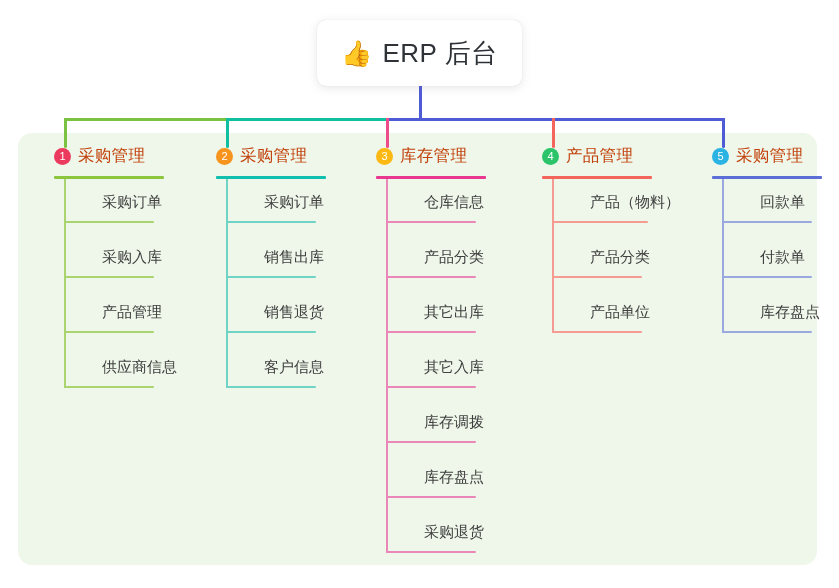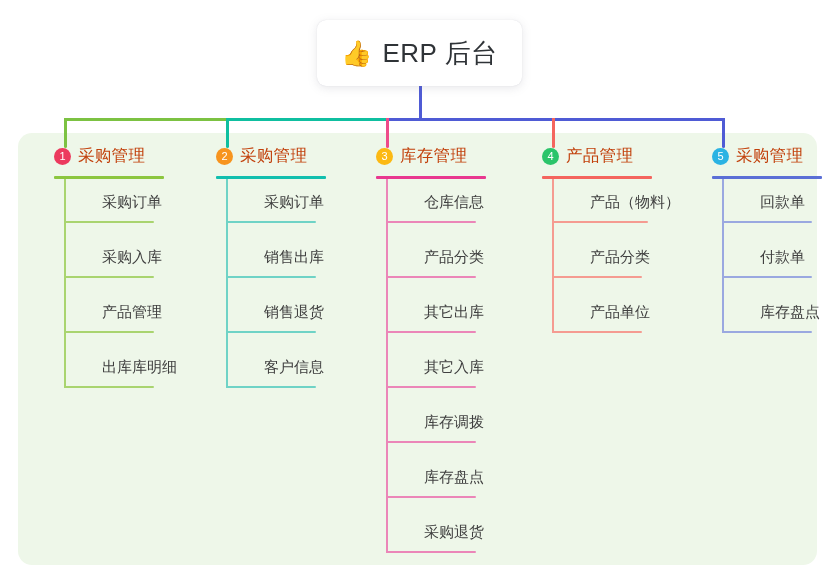--- a/index.html
+++ b/index.html
@@ -174,21 +174,21 @@
           </div>
           <div class="item" style="top: 55px;">
             <span class="item-label">采购入库</span>
             <div class="item-rule" style="background: rgb(169, 212, 111); width: 90px;"></div>
           </div>
           <div class="item" style="top: 110px;">
             <span class="item-label">产品管理</span>
             <div class="item-rule" style="background: rgb(169, 212, 111); width: 90px;"></div>
           </div>
           <div class="item" style="top: 165px;">
-            <span class="item-label">出库库明细</span>
+            <span class="item-label">供应商信息</span>
             <div class="item-rule" style="background: rgb(169, 212, 111); width: 90px;"></div>
           </div>
         </div>
       </div>
       <div class="column" style="left: 198px;">
         <div class="col-head">
           <span class="badge" style="background: rgb(247, 148, 30);">2</span>
           <span class="col-title">采购管理</span>
         </div>
         <div class="head-rule" style="background: rgb(17, 191, 174);"></div>

